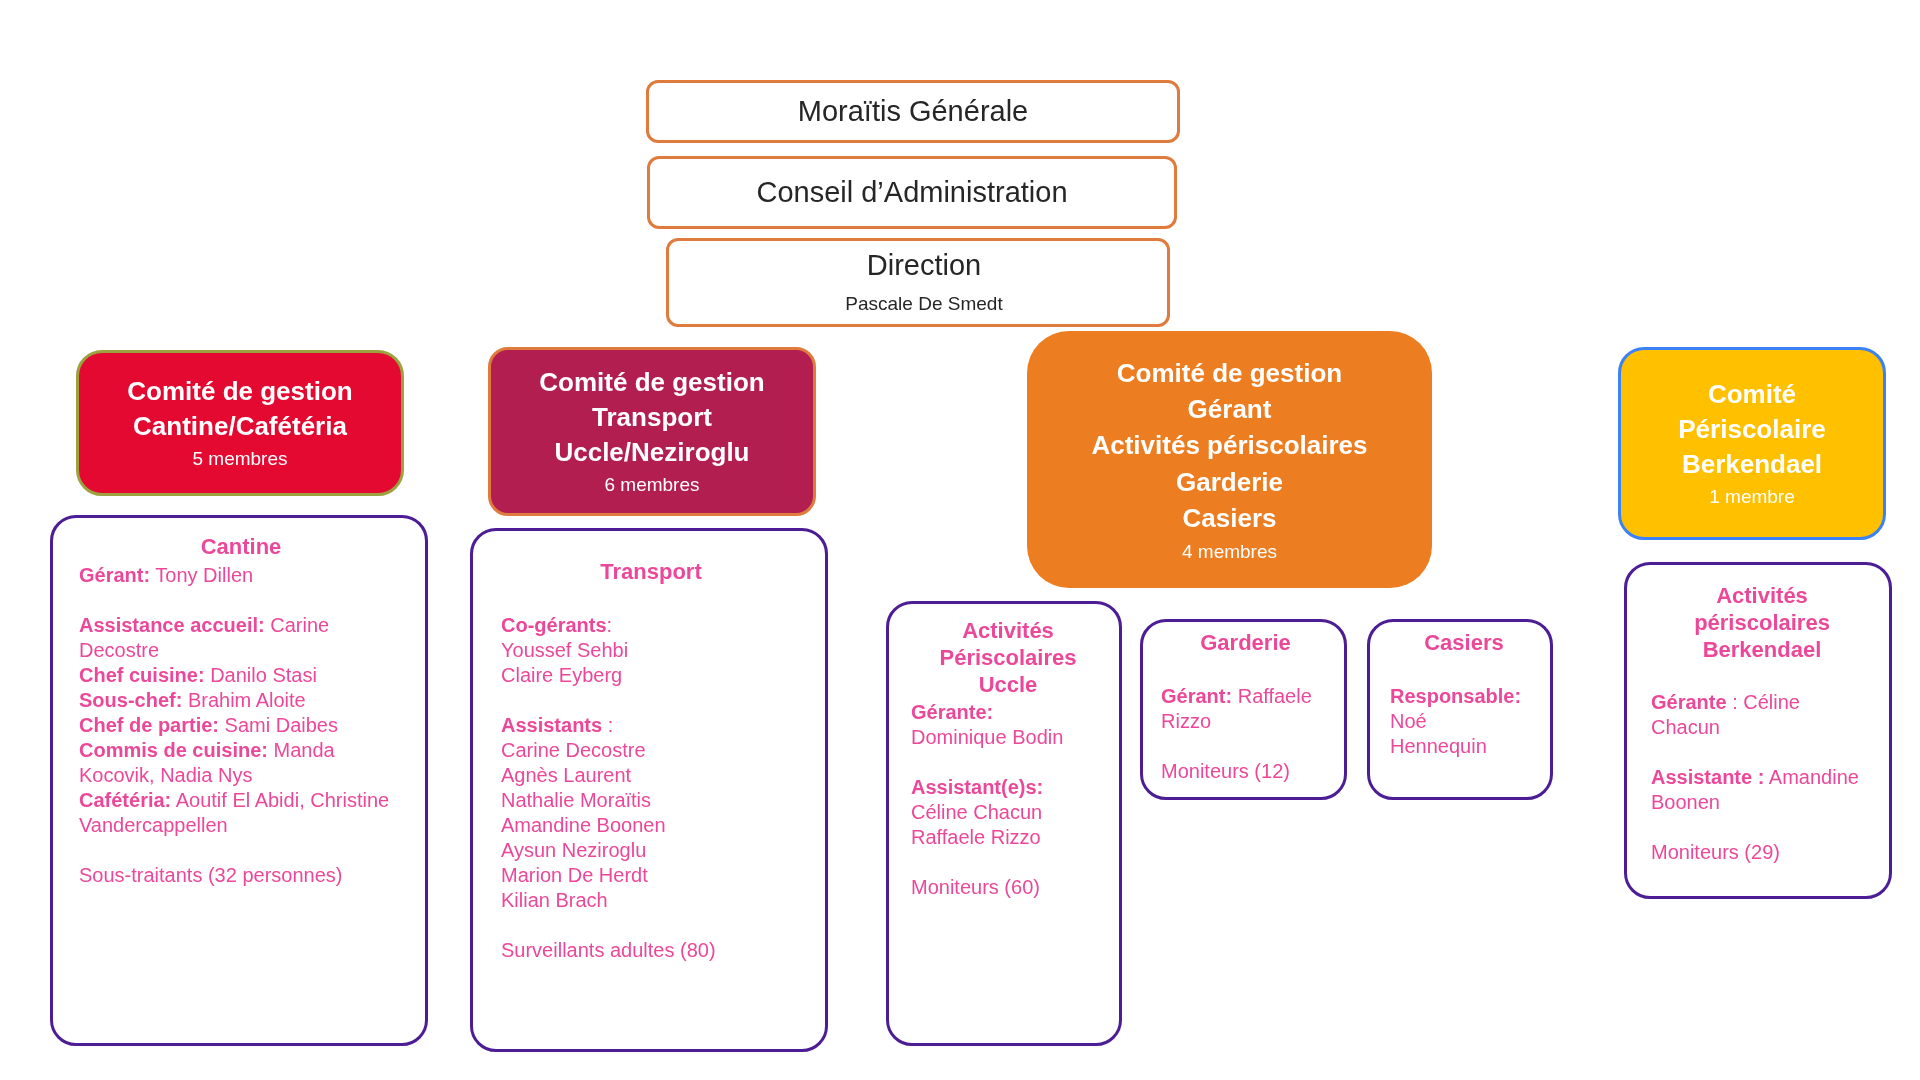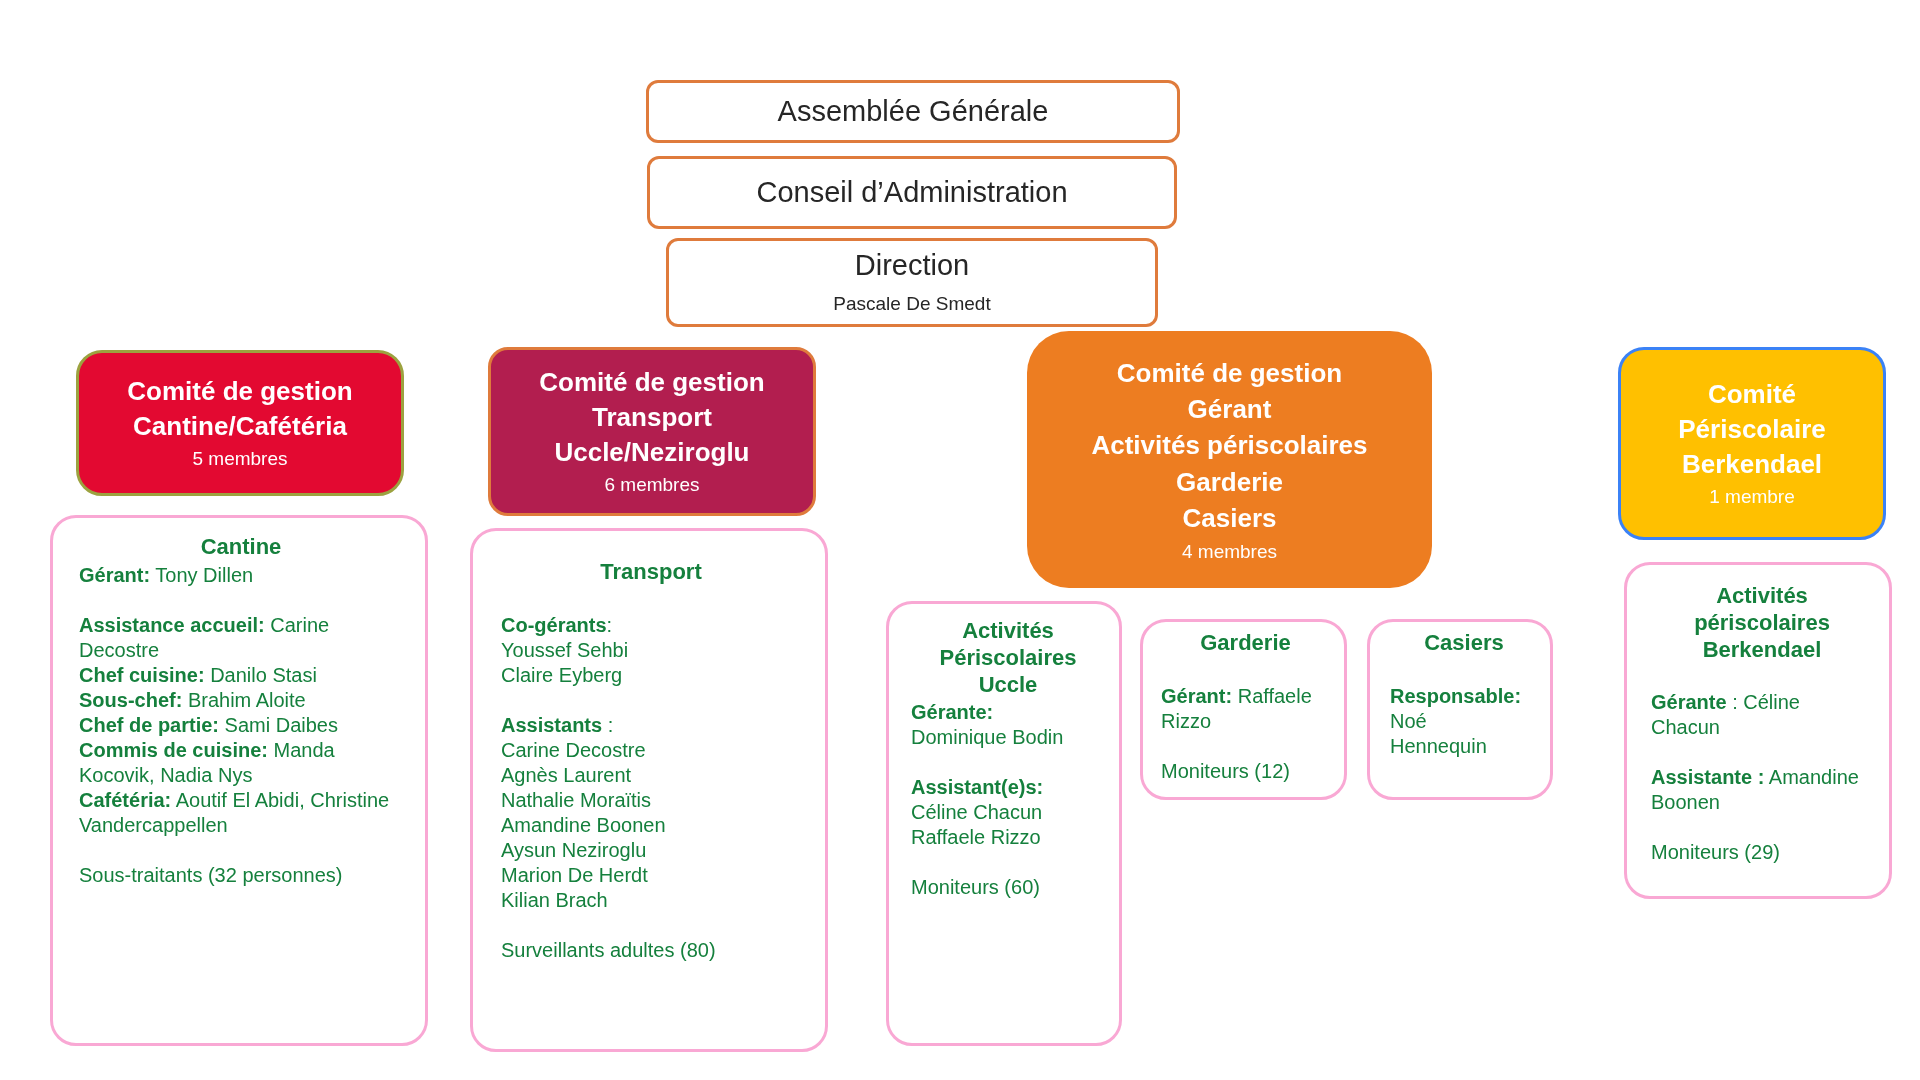--- a/index.html
+++ b/index.html
@@ -10,57 +10,57 @@
   
   .top-box{
     position:absolute;background:#ffffff;border:3px solid #DF7B3C;border-radius:12px;
     display:flex;flex-direction:column;align-items:center;justify-content:center;
     text-align:center;color:#262626;
   }
   .top-box .t1{font-size:29px;line-height:1.15;}
   .top-box .t2{font-size:19px;line-height:1.2;margin-top:10px;}
   #assemblee{left:646px;top:80px;width:528px;height:57px;}
   #conseil{left:647px;top:156px;width:524px;height:67px;}
-  #direction{left:666px;top:238px;width:486px;height:83px;}
+  #direction{left:666px;top:238px;width:486px;height:83px;padding-left:12px;}
   
   .committee{
     position:absolute;display:flex;flex-direction:column;align-items:center;justify-content:center;
     text-align:center;color:#ffffff;
   }
   .committee .c-line{font-size:26px;font-weight:bold;line-height:1.35;}
   .committee .c-members{font-size:19px;line-height:1.3;margin-top:3px;}
   #c-red{left:76px;top:350px;width:322px;height:140px;background:#E30931;border:3px solid #9CA23F;border-radius:26px;}
   #c-magenta{left:488px;top:347px;width:322px;height:163px;background:#B21E4F;border:3px solid #DF7B3C;border-radius:20px;}
   #c-orange{left:1027px;top:331px;width:405px;height:257px;background:#ED7D21;border:none;border-radius:42px;}
   #c-orange .c-line{line-height:1.4;}
   #c-yellow{left:1618px;top:347px;width:262px;height:187px;background:#FFC000;border:3px solid #3b82f6;border-radius:26px;}
   
   .detail{
-    position:absolute;background:#ffffff;border:3px solid #f9a8d4;border-radius:26px;
-    box-sizing:border-box;color:#15803d;
+    position:absolute;background:#ffffff;border:3px solid #4c1d95;border-radius:26px;
+    box-sizing:border-box;color:#ec4899;
   }
   .detail .d-title{font-size:22px;font-weight:bold;text-align:center;line-height:1.22;}
   .detail .d-body{font-size:20px;line-height:1.25;}
   .detail .row{min-height:25px;}
   .detail .row b{font-weight:bold;}
   #d-cantine{left:50px;top:515px;width:378px;height:531px;padding:16px 22px 0 26px;}
   #d-transport{left:470px;top:528px;width:358px;height:524px;padding:28px 24px 0 28px;}
   #d-apu{left:886px;top:601px;width:236px;height:445px;padding:14px 14px 0 22px;}
   #d-garderie{left:1140px;top:619px;width:207px;height:181px;padding:8px 14px 0 18px;}
   #d-casiers{left:1367px;top:619px;width:186px;height:181px;padding:8px 12px 0 20px;}
   #d-apb{left:1624px;top:562px;width:268px;height:337px;padding:18px 16px 0 24px;}
   .d-title{margin-bottom:2px;}
 </style>
 </head>
 <body>
 
 <div class="canvas">
 
   <div class="top-box" id="assemblee">
-    <div class="t1">Assemblée Générale</div>
+    <div class="t1">Moraïtis Générale</div>
   </div>
   <div class="top-box" id="conseil">
     <div class="t1">Conseil d’Administration</div>
   </div>
   <div class="top-box" id="direction">
     <div class="t1">Direction</div>
     <div class="t2">Pascale De Smedt</div>
   </div>
 
   <div class="committee" id="c-red">

